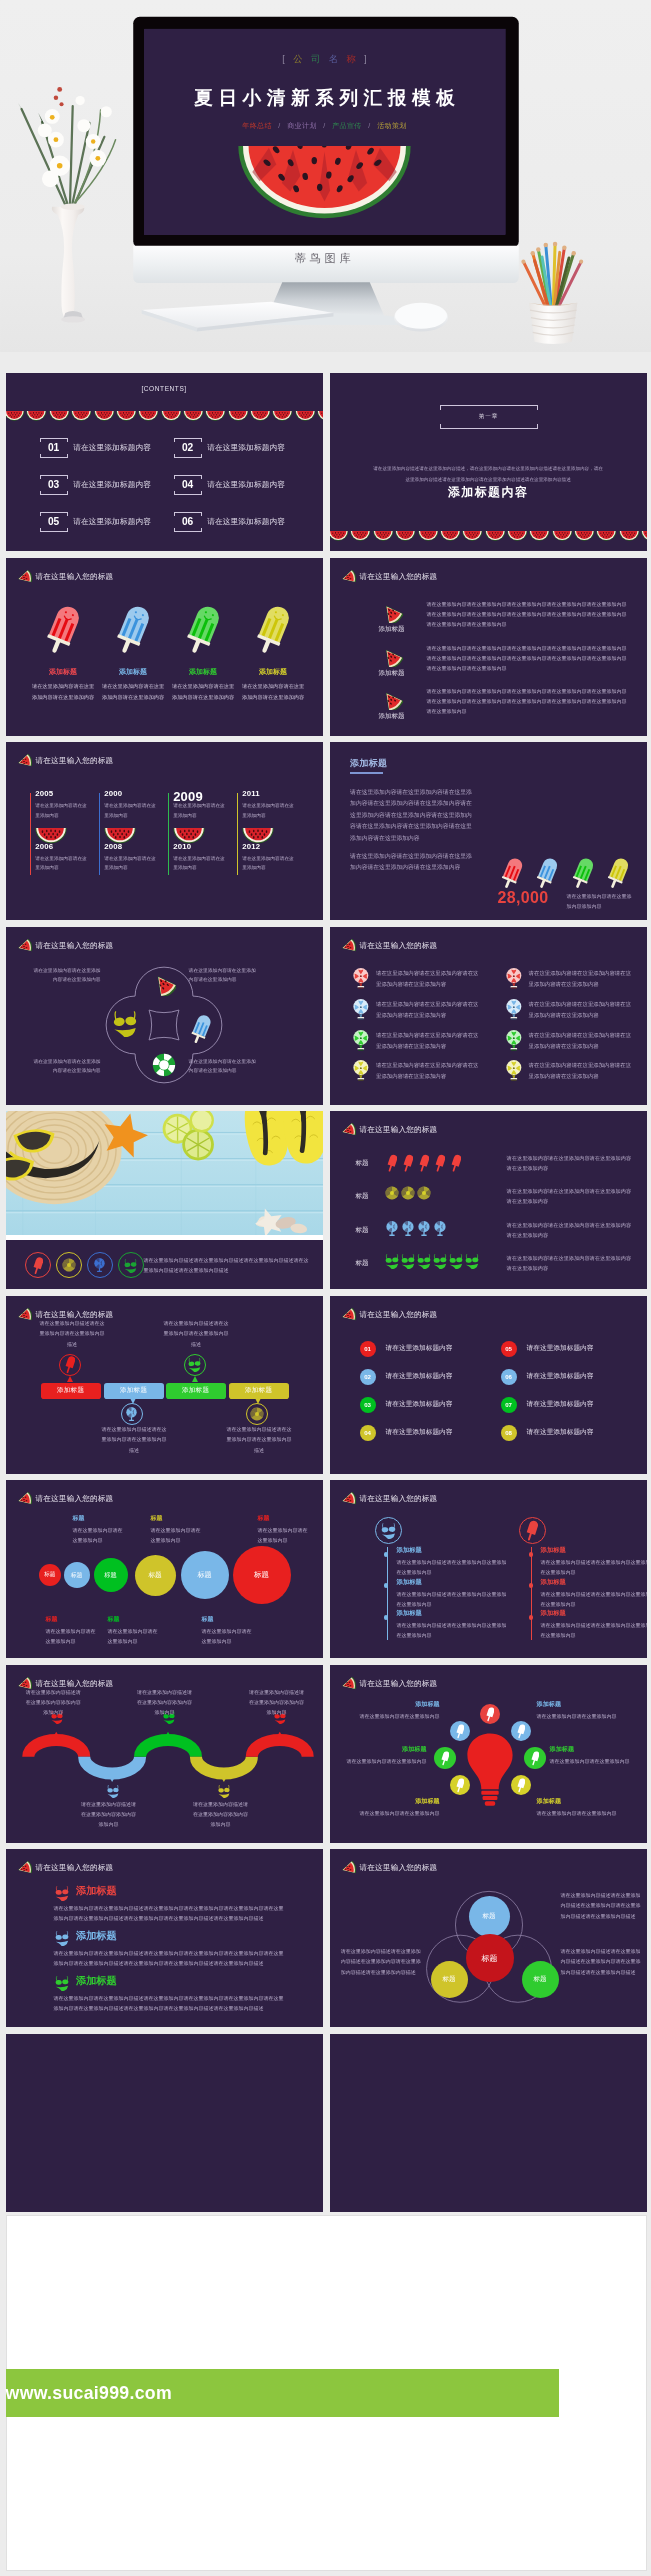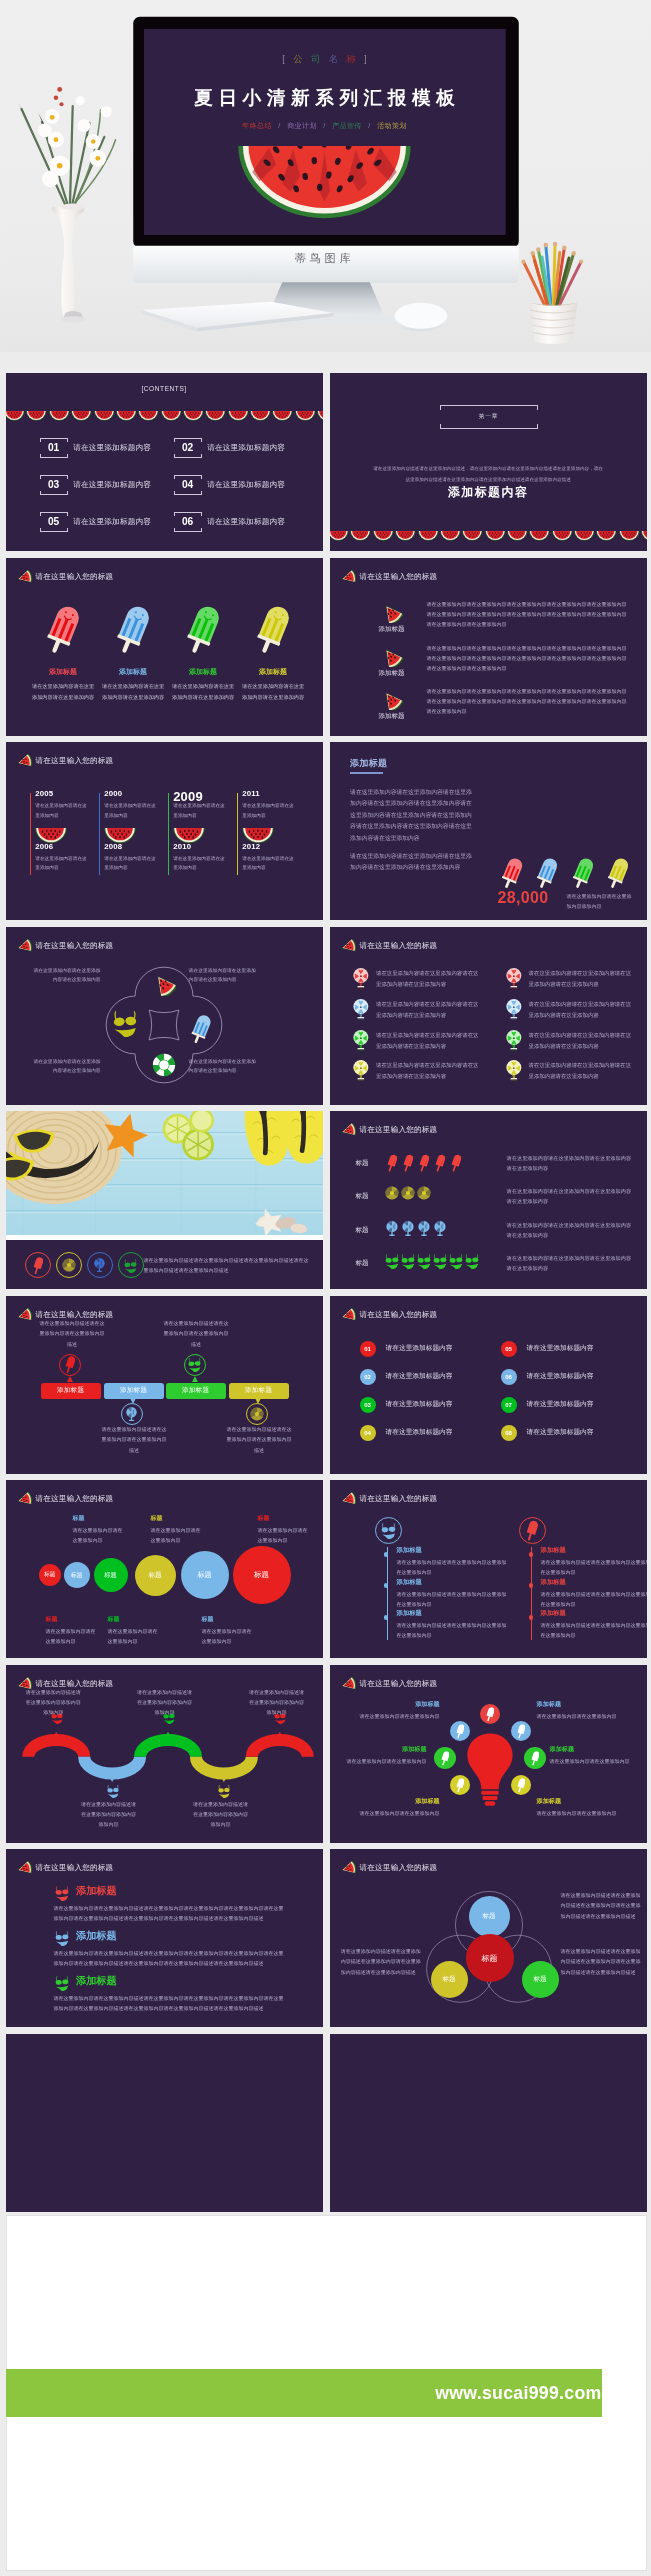--- a/index.html
+++ b/index.html
@@ -62,22 +62,22 @@
      color:#fff;font-size:12px;font-weight:bold;letter-spacing:1.4px;margin-top:44px;}
   .ch-para{position:absolute;left:43px;top:91px;width:231px;text-align:center;
      color:#b5a9c9;font-size:4.6px;line-height:2.35;}
 
   
   .whitebox{position:absolute;left:5.6px;top:2215px;width:641px;height:356px;background:#fff;
             border:0.9px solid #e0e0e0;box-sizing:border-box;}
   .band1{position:absolute;left:5.6px;top:2318px;width:641px;height:51px;background:#00a97f;
          display:flex;align-items:center;justify-content:center;}
   .band1 .txt{color:#fff;font-size:18.6px;font-weight:bold;letter-spacing:0.5px;}
-  .band2{position:absolute;left:5.6px;top:2369px;width:596px;height:48px;background:#8cc63e;
-         display:flex;align-items:center;justify-content:flex-end;}
+  .band2{position:absolute;left:5.6px;top:2369px;width:553px;height:48px;background:#8cc63e;
+         display:flex;align-items:center;justify-content:flex-start;}
   .band2 .txt{color:#fff;font-size:17.7px;font-weight:bold;letter-spacing:0.3px;}
 </style>
 </head>
 <body>
 
 <div class="page">
   <div class="hero">
     <svg width="652" height="352" viewBox="0 0 700 378">
       <defs>
         <linearGradient id="deskg" x1="0" y1="0" x2="0" y2="1">

